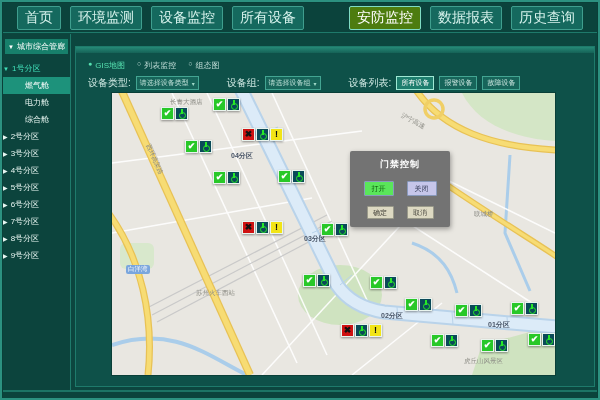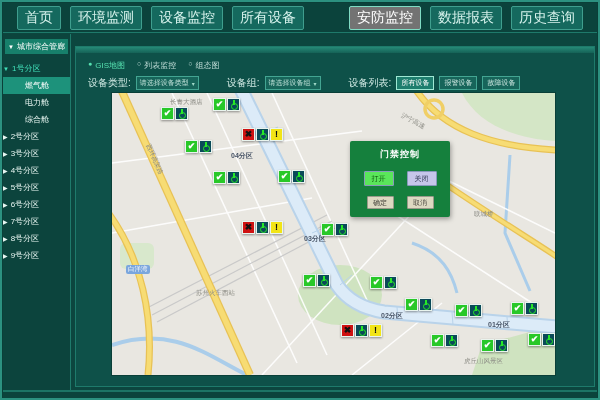--- a/index.html
+++ b/index.html
@@ -5,21 +5,21 @@
   html,body{margin:0;padding:0;background:#06332e;font-family:"Liberation Sans",sans-serif;}
   #stage{position:relative;width:600px;height:400px;background:#0c463f;border:2px solid #2c9180;
          box-sizing:border-box;overflow:hidden;box-shadow:inset 0 0 0 1px #0a3f38;}
   
   .hdr{position:absolute;left:1px;top:1px;width:594px;height:30px;background:#0b433c;
        display:flex;align-items:center;justify-content:space-between;padding:0 14px;box-sizing:border-box;
        border-bottom:1px solid #1e7a6b;}
   .nav{display:flex;gap:9px;}
   .nav-btn{background:#15695e;border:1px solid #3f9e8e;color:#d6f2ec;font-size:14px;
            padding:2px 7px;border-radius:2px;white-space:nowrap;cursor:pointer;}
-  .nav-btn.active{background:#737373;border-color:#7fdcc4;color:#fff;}
+  .nav-btn.active{background:#4d7c0f;border-color:#7fdcc4;color:#fff;}
   .title-wrap{display:flex;align-items:center;}
   .tbar{width:4px;height:18px;background:#35b09a;margin:0 9px;border-radius:1px;}
   .title{color:#fff;font-size:16px;font-weight:bold;letter-spacing:2px;margin:0;
          text-shadow:0 0 6px rgba(90,230,200,.8);white-space:nowrap;}
   
   .sidebar{position:absolute;left:1px;top:32px;width:68px;height:358px;background:#0c443d;
            border-right:1px solid #1e7a6b;box-sizing:border-box;}
   .side-root{margin:5px 2px 6px 2px;height:15px;background:#17806b;color:#fff;font-size:8px;
              display:flex;align-items:center;gap:3px;padding:0 3px;cursor:pointer;}
   .side-item{height:17px;display:flex;align-items:center;font-size:8px;color:#e8f6f2;
@@ -60,21 +60,21 @@
   .micon{width:13px;height:13px;box-sizing:border-box;border:1px solid #e9f4ee;
          font-size:9px;font-weight:bold;text-align:center;line-height:11px;display:block;}
   .micon.ok{background:#28c828;color:#fff;}
   .micon.bad{background:#cf1111;color:#111;}
   .micon.warn{background:#f2e416;color:#111;}
   .micon.power{background:#0a4a58;position:relative;}
   .pring{position:absolute;left:2.6px;top:3.6px;width:5.5px;height:5.5px;
          border:1.4px solid #27e827;border-radius:50%;}
   .pstem{position:absolute;left:5.3px;top:1.4px;width:1.7px;height:4.6px;background:#27e827;}
   
-  .popup{position:absolute;left:238px;top:48px;width:100px;height:76px;background:#15803d;
+  .popup{position:absolute;left:238px;top:58px;width:100px;height:76px;background:#737373;
          border-radius:2px;box-shadow:1px 2px 5px rgba(0,0,0,.35);z-index:5;}
   .popup-title{color:#fff;font-size:9px;text-align:center;margin-top:7px;font-weight:bold;letter-spacing:1px;}
   .popup-row{display:flex;justify-content:center;gap:13px;margin-top:10px;}
   .pbtn{font-size:7px;border:1px solid #8899bb;border-radius:1px;display:flex;align-items:center;
         justify-content:center;cursor:pointer;}
   .pbtn.open{width:28px;height:13px;background:#5ae65a;color:#054a05;}
   .pbtn.close{width:28px;height:13px;background:#c6c6ea;color:#333a55;}
   .pbtn.minor{width:25px;height:11px;background:#ddd9c2;color:#44423a;border-color:#9a9a8a;}
   
   .bottom-strip{position:absolute;left:1px;top:388px;width:594px;height:9px;background:#0b433c;

